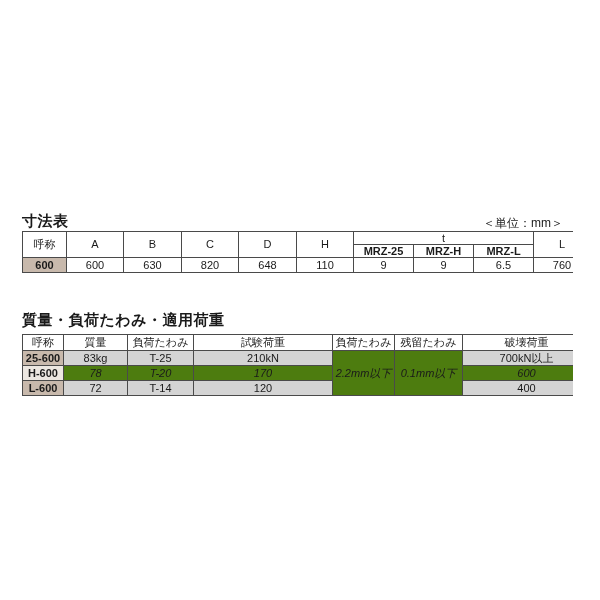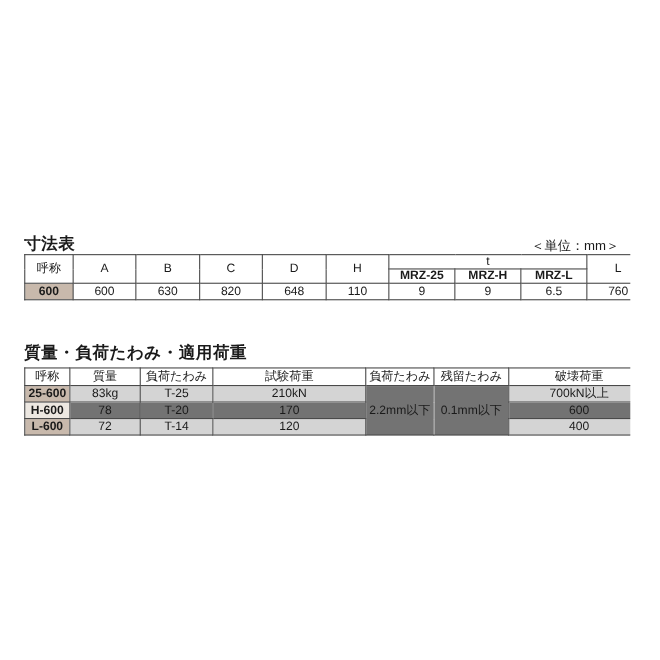--- a/index.html
+++ b/index.html
@@ -31,21 +31,21 @@
     white-space:nowrap;overflow:hidden;
   }
   table{border:1.5px solid var(--border-outer,#333);padding-left:40px;}
   .hrow{height:13px;}
   .drow{height:15px;}
   .hrow2{height:16px;}
   .bold{font-weight:700;}
   .name-dark{background:var(--beige,#c8b9ac);font-weight:700;}
   .name-light{background:var(--beige-light,#ece7e1);font-weight:700;}
   .gray{background:var(--gray,#d4d4d4);}
-  .white{background:#737373;}
+  .white{background:#4d7c0f;font-style:italic;}
   #dim-table{top:231px;width:568px;}
   #load-table{top:334px;width:568px;}
   #dim-title{top:212px;}
   #dim-note{top:215px;margin-left:12px;}
   #load-title{top:311px;}
   #load-note{top:316px;}
 </style>
 </head>
 <body>
 

